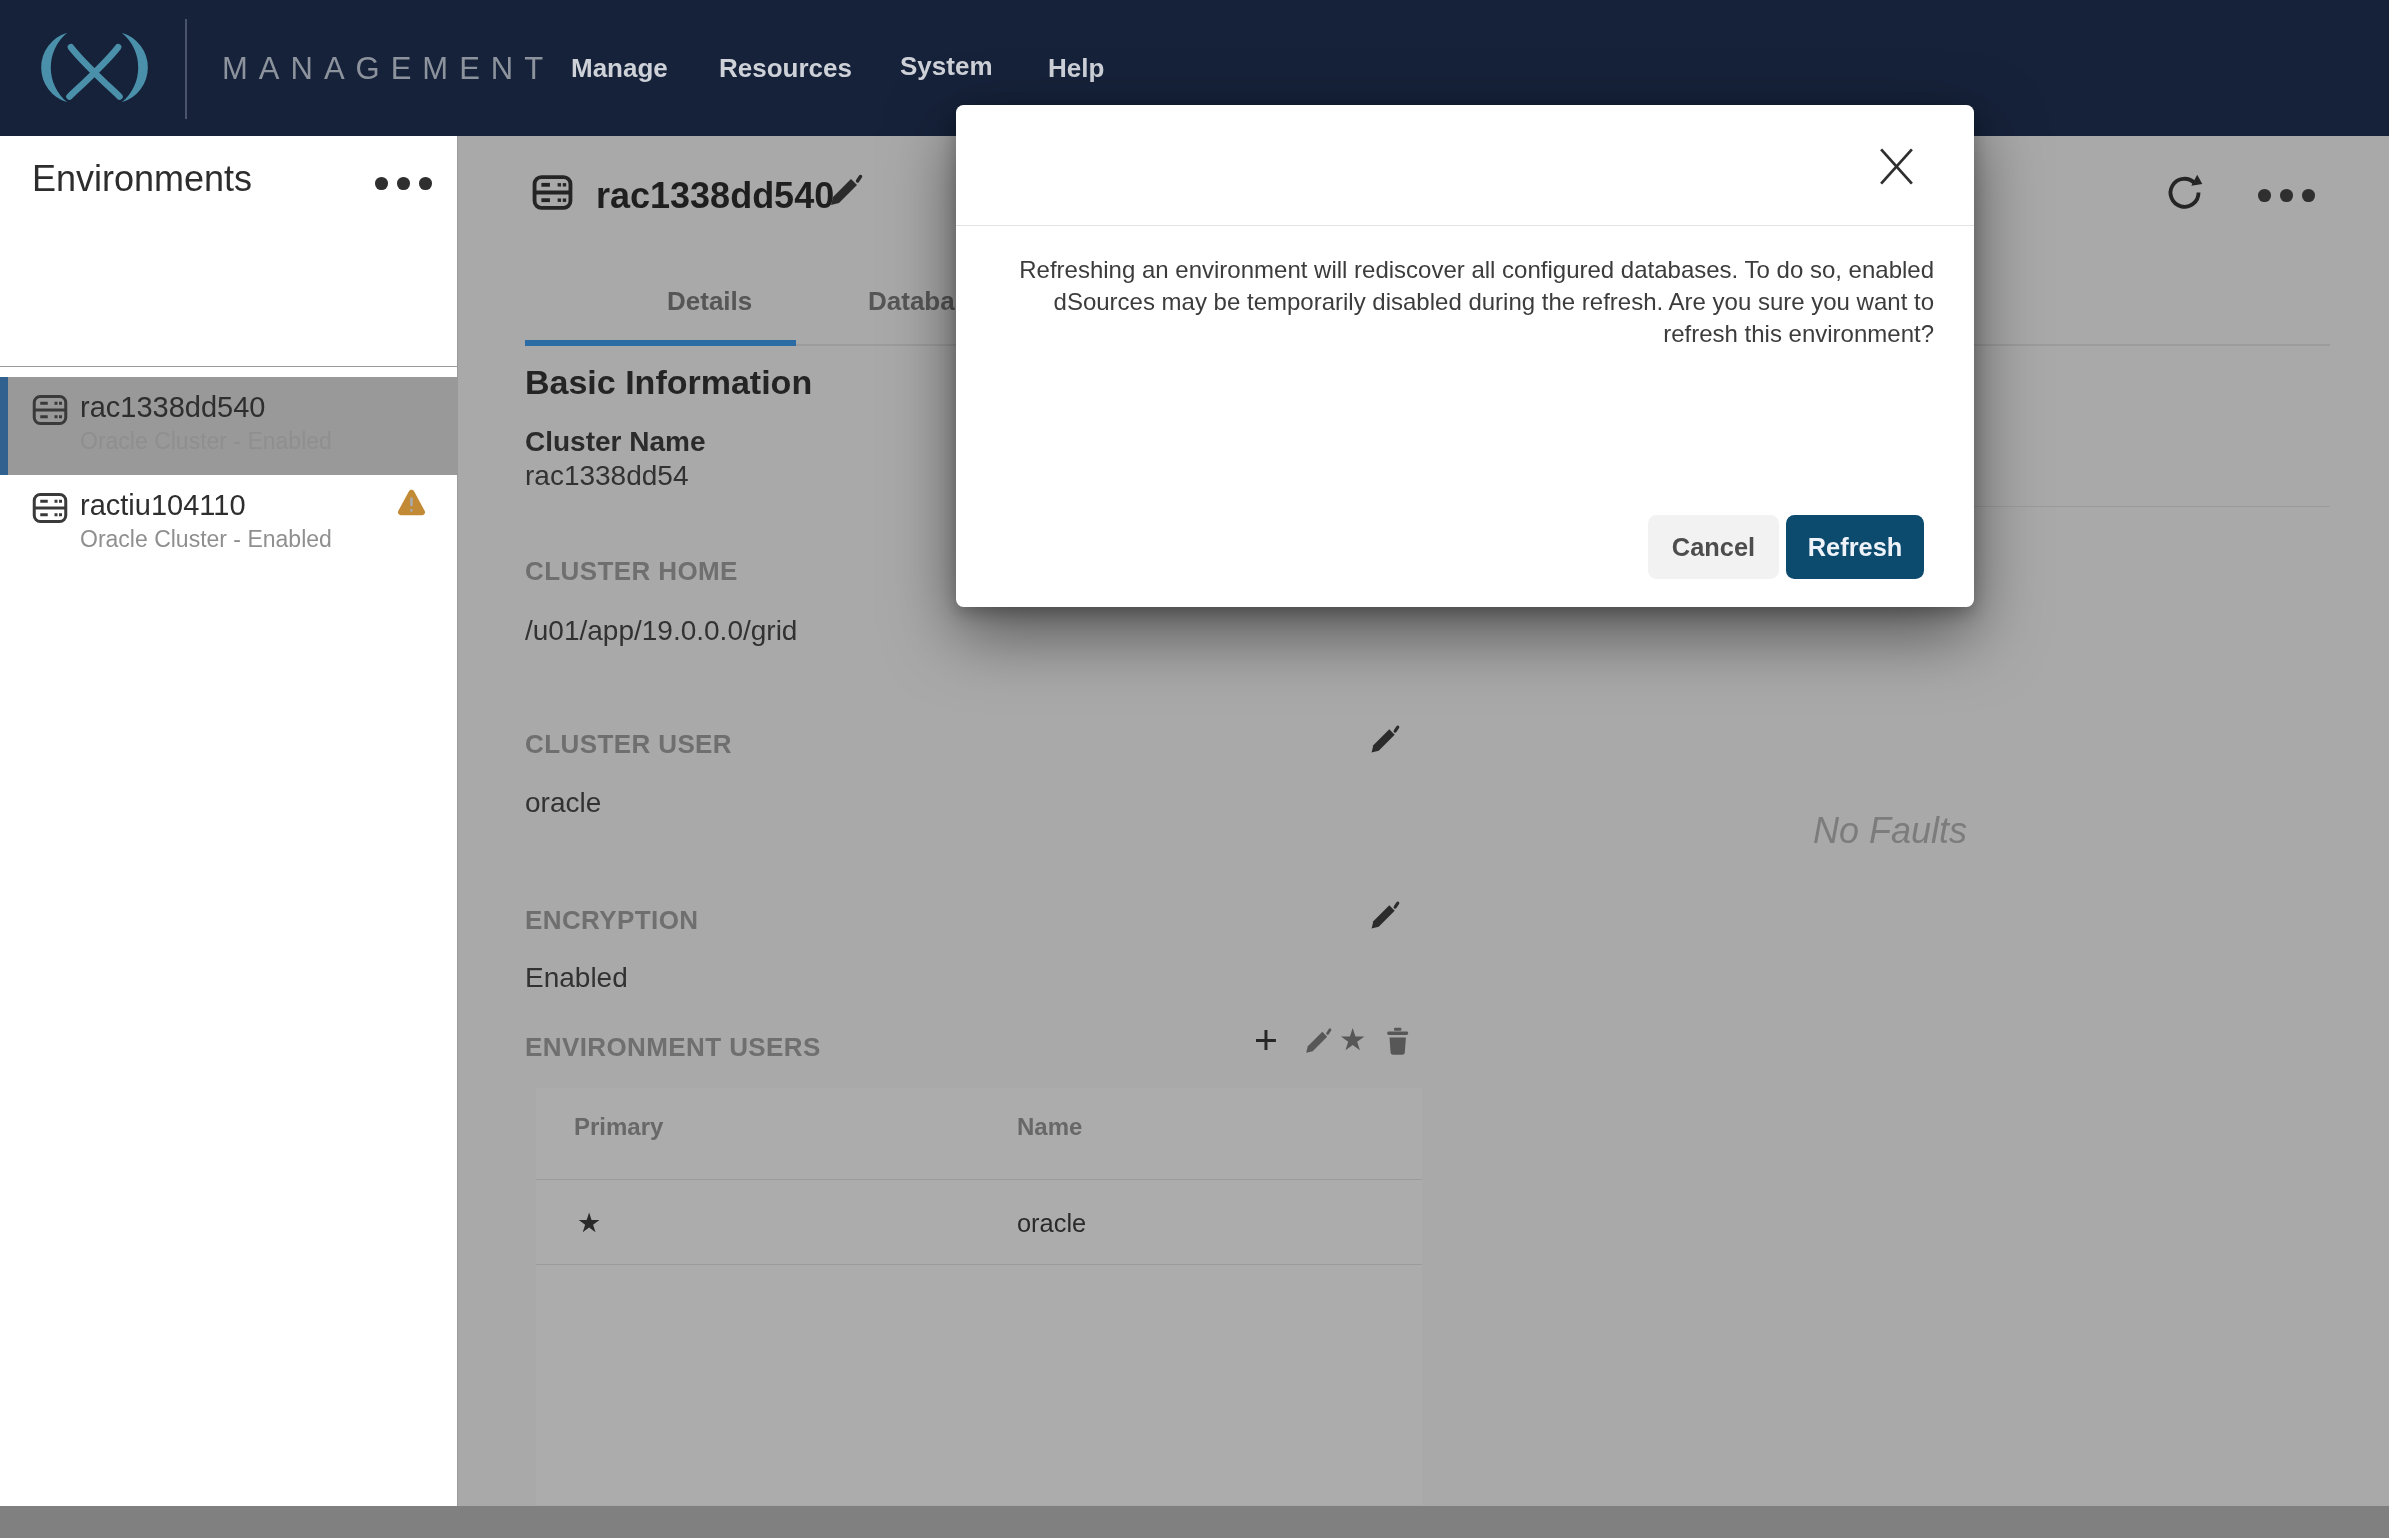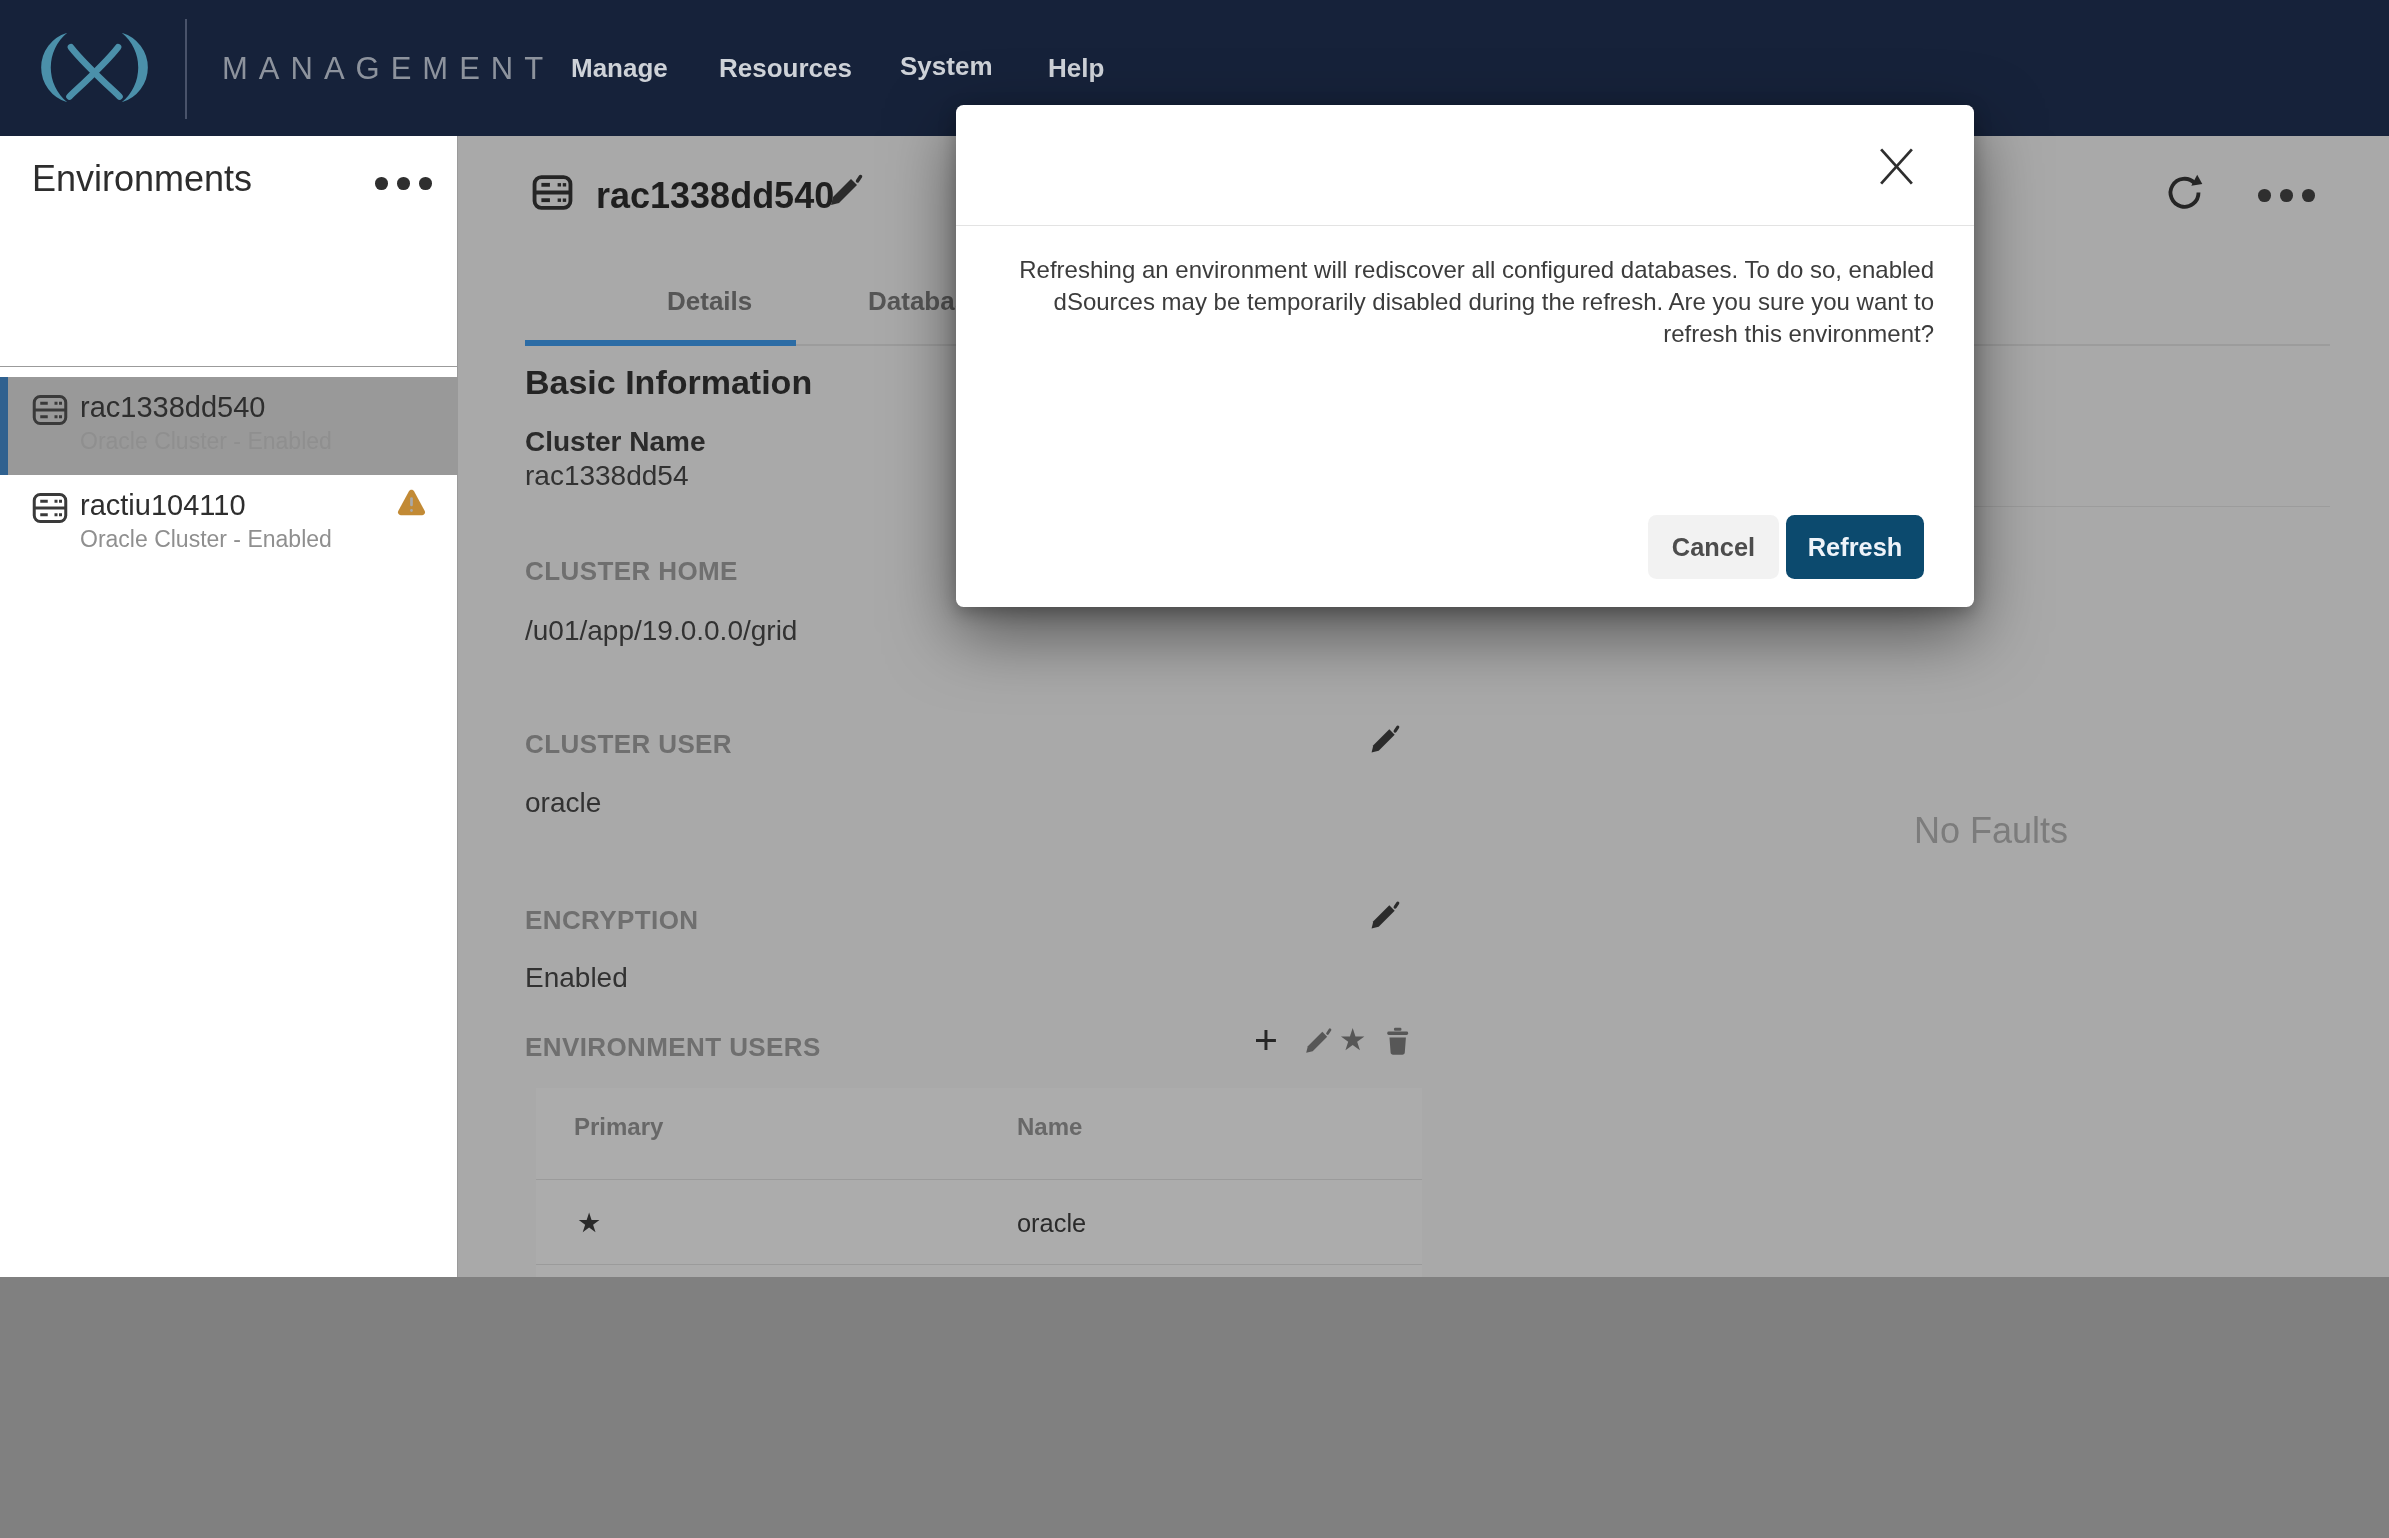--- a/index.html
+++ b/index.html
@@ -1,19 +1,19 @@
 <!DOCTYPE html>
 <html style="font-size:13.6px"><head>
 <meta charset="utf-8">
 <style>
   * { margin:0; padding:0; box-sizing:border-box; }
   html,body { background:#808080; }
   body { font-family:"Liberation Sans", sans-serif; }
   #app {
-    position:relative; width:2389px; height:1277px;
+    position:relative; width:2389px; height:1506px;
     background:#a9a9a9; overflow:hidden;padding-left:36px;
   }
   .abs { position:absolute; }
 
   
   #nav { position:absolute; left:0; top:0; width:2389px; height:136px; background:#16223a; }
   .brand-text { color:#8d939d; font-size:31px; letter-spacing:11px; font-weight:400; }
   .nav-link { color:#ced2d8; font-size:26px; font-weight:bold; cursor:pointer; }
   .nav-sep { position:absolute; left:185px; top:18.6px; width:1.7px; height:100px; background:#49536a; }
 
@@ -221,21 +221,21 @@
       <div class="abs th" style="left:481px; top:25.4px;">Name</div>
       <div class="t-line" style="top:91px;"></div>
       <div class="abs" style="left:0; top:92px; width:886px; height:85px;">
         <div class="abs td" style="left:41px; top:27px; font-size:27px;">★</div>
         <div class="abs td" style="left:481px; top:29px;">oracle</div>
       </div>
       <div class="t-line" style="top:176px;"></div>
     </div>
 
     <div class="faults-line" style="left:1033px; top:370px; width:839px;"></div>
-    <div class="abs no-faults" style="left:1254px; top:674px; width:356px; text-align:right;">No Faults</div>
+    <div class="abs no-faults" style="left:1254px; top:674px; width:356px; text-align:center;font-style:italic;">No Faults</div>
   </main>
 
   <div id="modal" role="dialog">
     <svg class="close-x" viewBox="0 0 48 48">
       <line x1="6" y1="4" x2="42" y2="44" stroke="currentColor" stroke-width="3.2"></line>
       <line x1="42" y1="4" x2="6" y2="44" stroke="currentColor" stroke-width="3.2"></line>
     </svg>
     <div class="modal-divider"></div>
     <p class="modal-body">Refreshing an environment will rediscover all configured databases. To do so, enabled dSources may be temporarily disabled during the refresh. Are you sure you want to refresh this environment?</p>
     <button class="btn" id="btn-cancel">Cancel</button>

